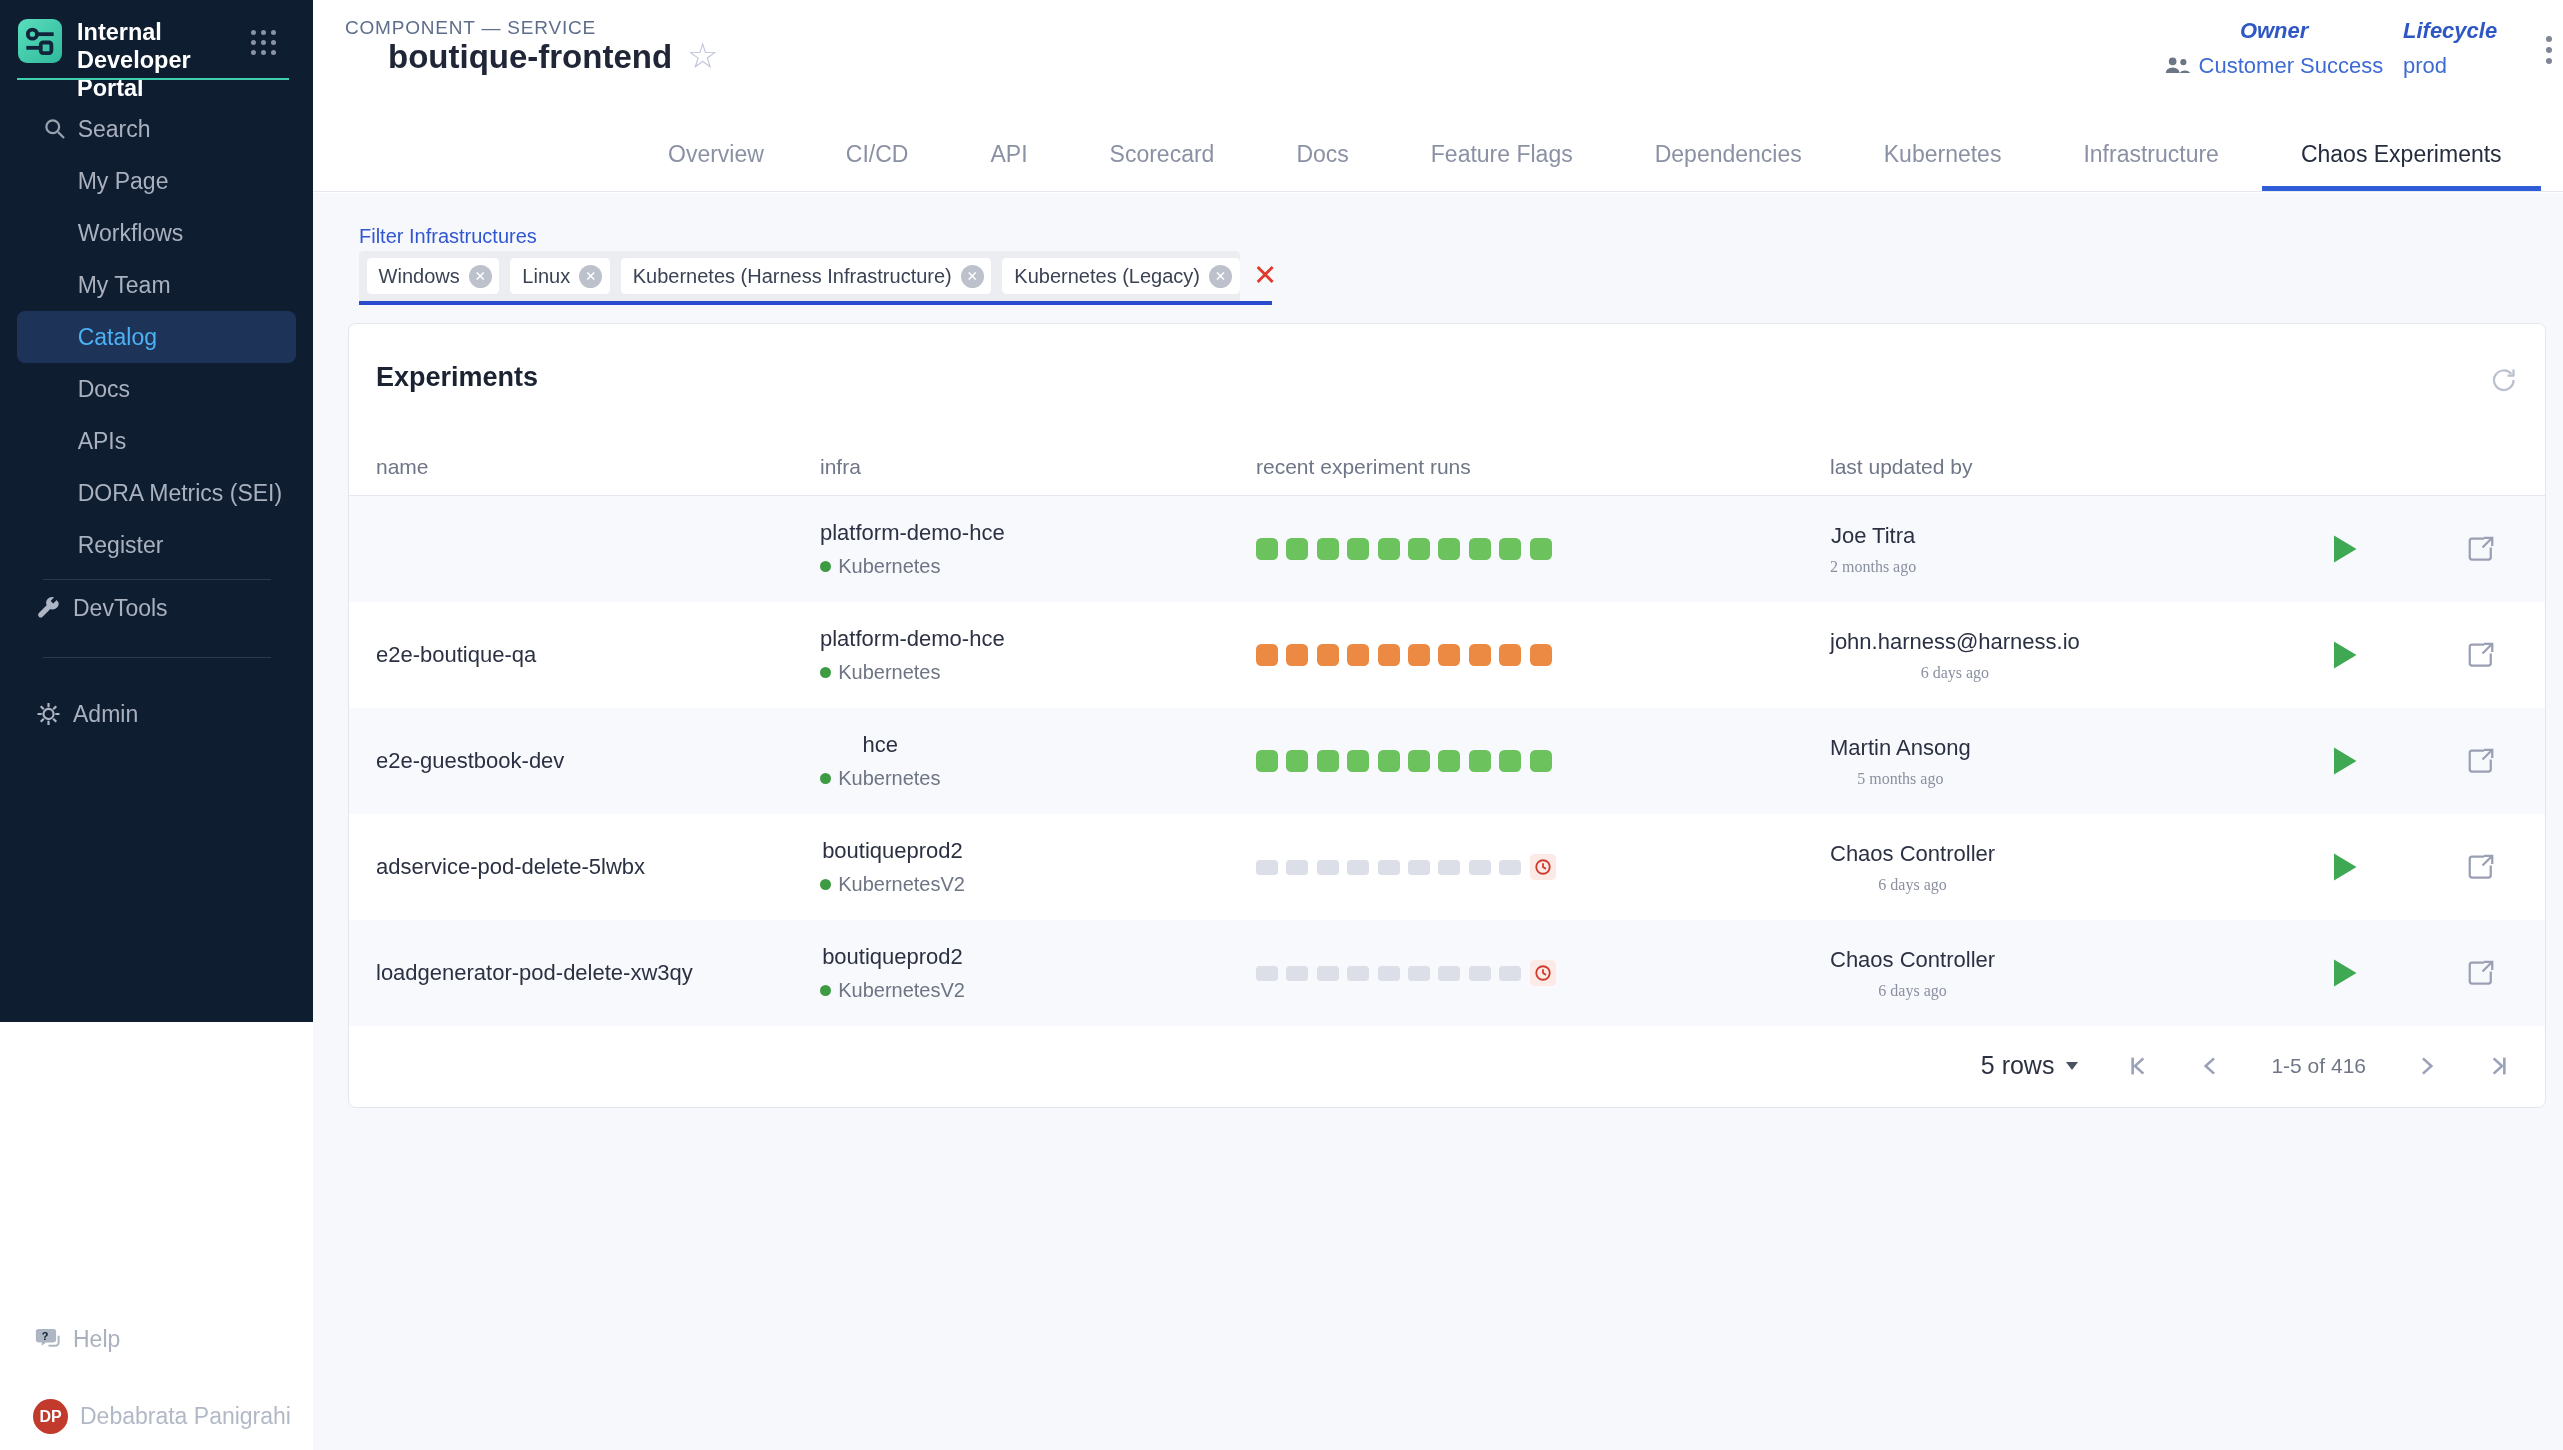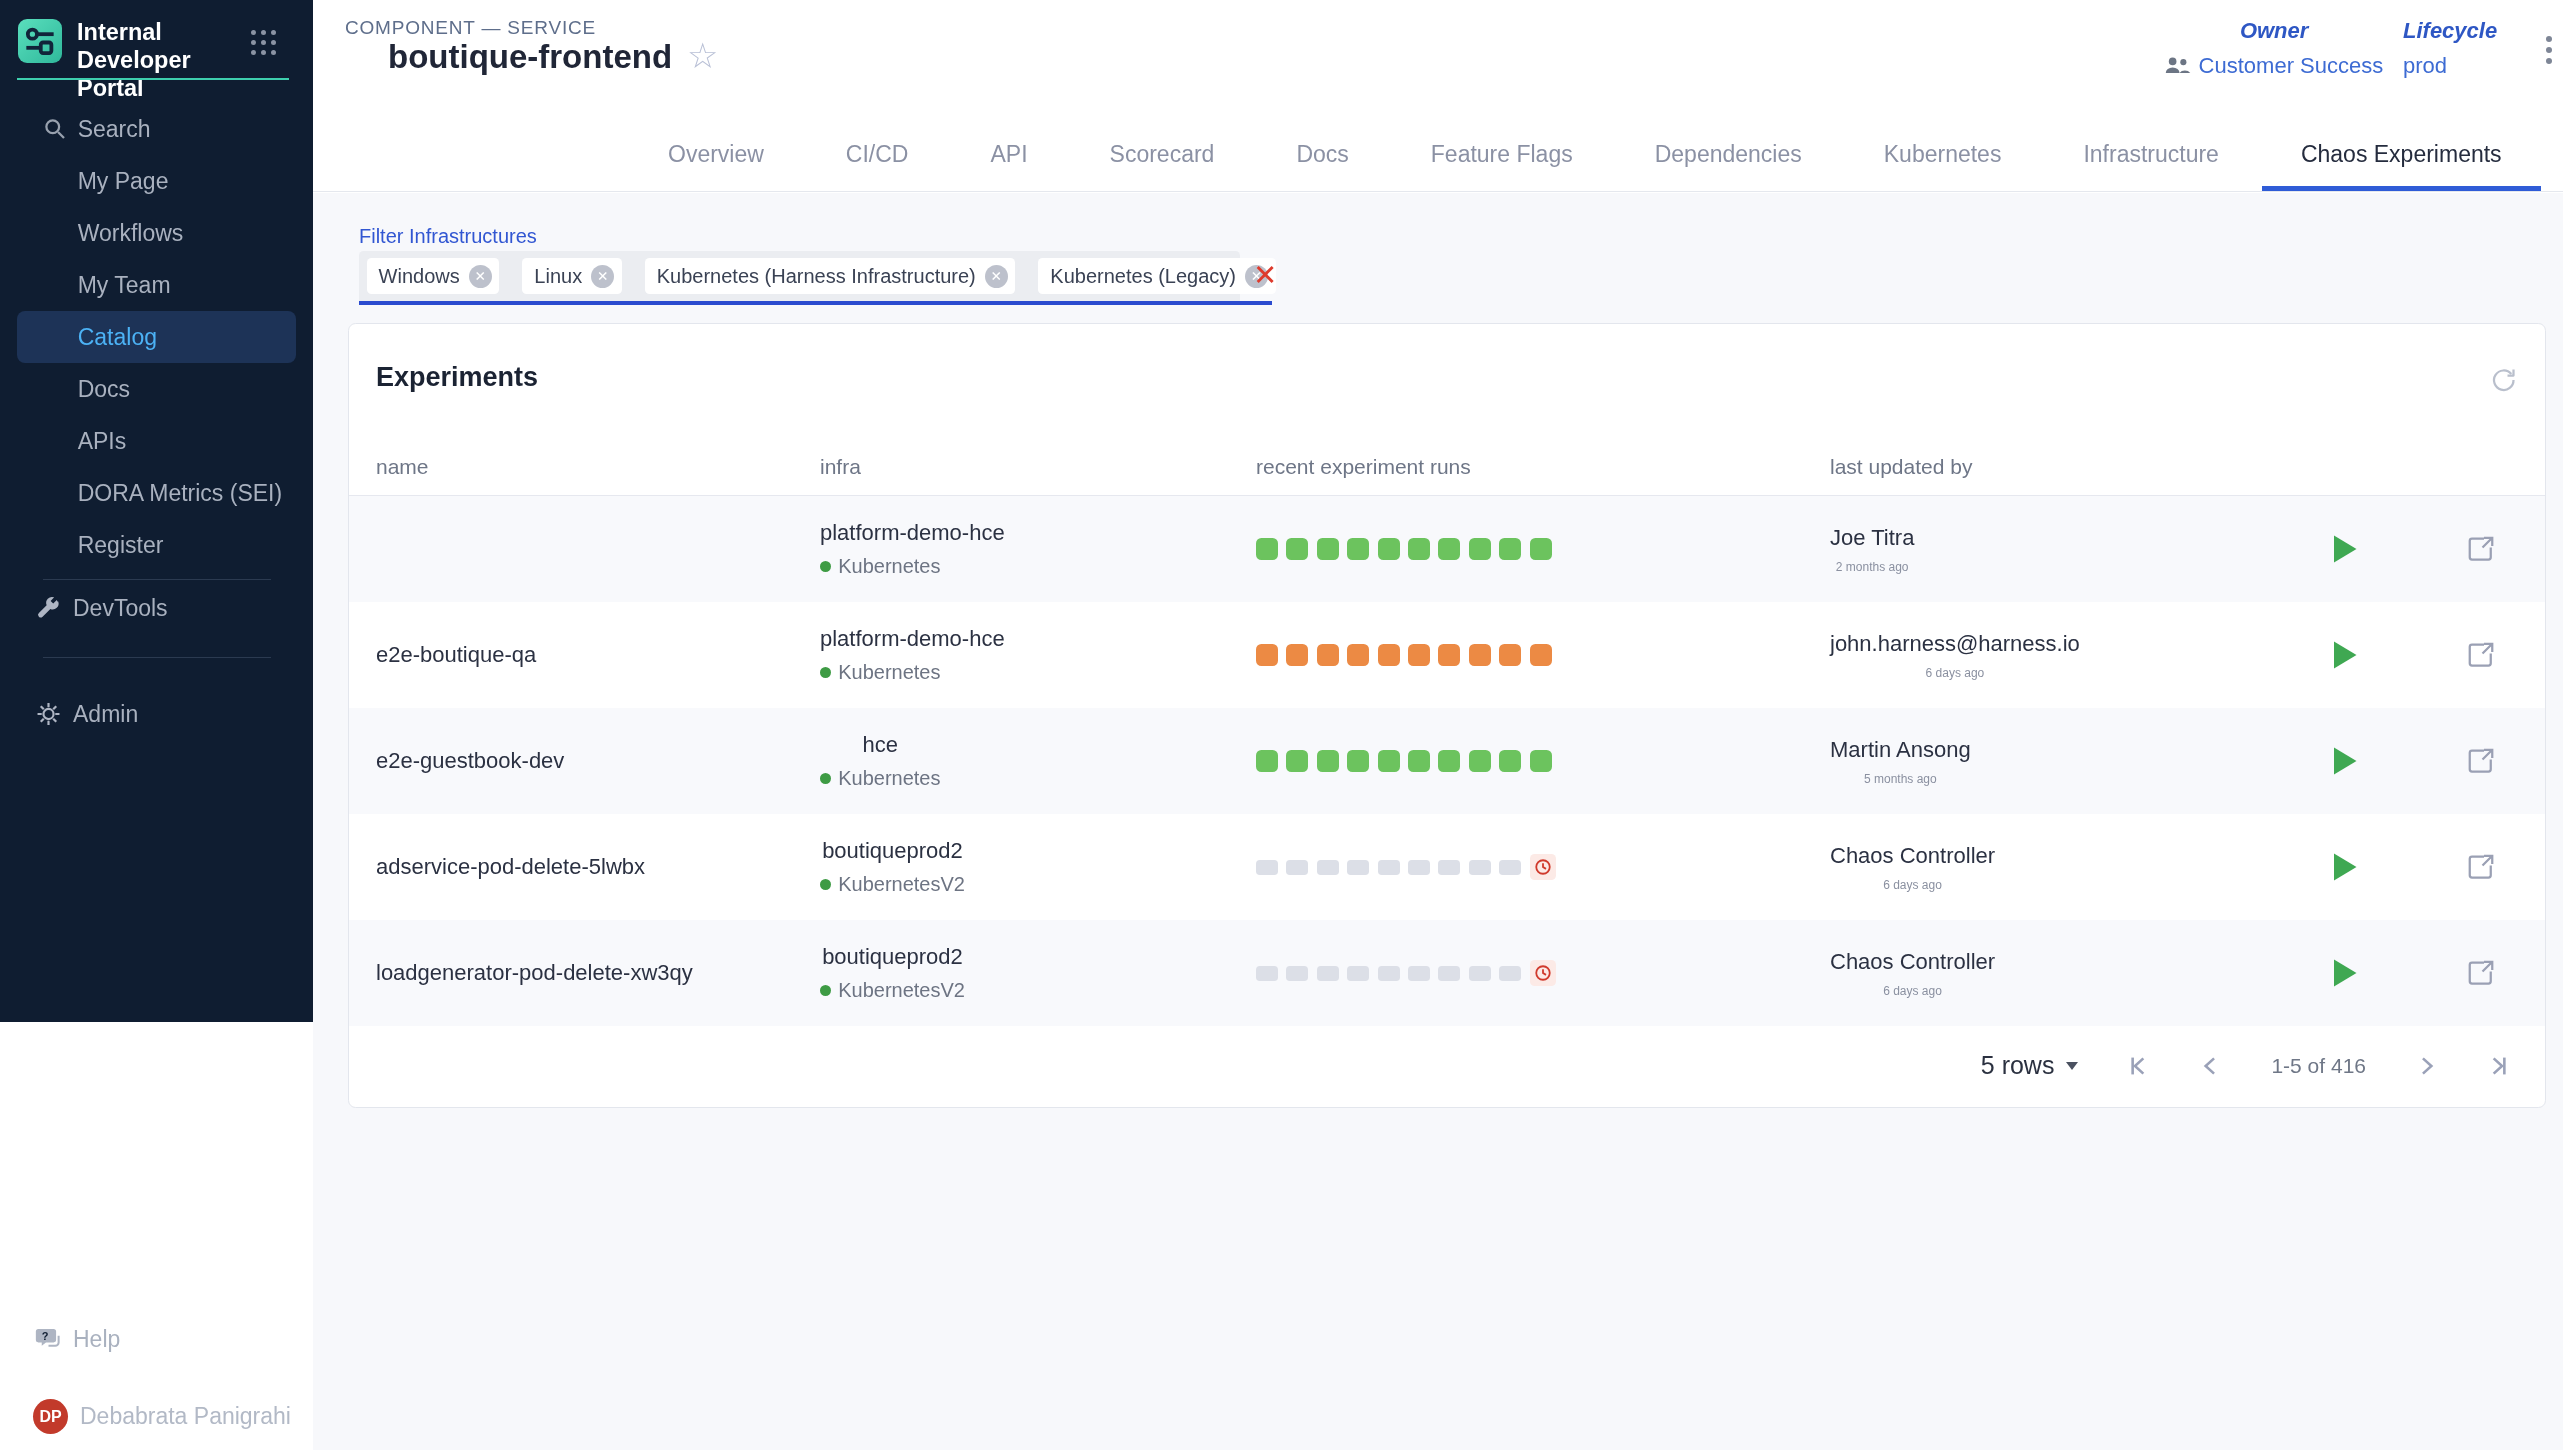--- a/index.html
+++ b/index.html
@@ -52,21 +52,21 @@
   .kebab i { width:6px; height:6px; border-radius:50%; background:#7e8696; }
 
   #tabs { position:absolute; left:0; top:118px; width:100%; height:74px; border-bottom:0.8px solid #e5e8ee;
     display:flex; align-items:center; padding-left:355px; gap:82px; background:#fff; }
   .tab { font-size:23px; color:#8b91a4; position:relative; height:100%; display:flex; align-items:center; cursor:pointer; white-space:nowrap; }
   .tab.active { color:#252c3e; }
   .tab.active::after { content:""; position:absolute; left:-39px; right:-39px; bottom:0; height:4.6px; background:#2f5cd7; }
 
   .filter-label { position:absolute; left:46px; top:225px; font-size:20px; color:#3156d2; cursor:pointer; }
   #chip-field { position:absolute; left:46px; top:251px; width:881px; height:50px; background:#ebedf1;
-    border-radius:4.6px 4.6px 0 0; display:flex; align-items:center; padding-left:7.6px; gap:23px; }
+    border-radius:4.6px 4.6px 0 0; display:flex; align-items:center; padding-left:7.6px; gap:11px; }
   .chip { height:36px; background:#ffffff; border-radius:4.6px; display:inline-flex; align-items:center;
     padding:0 7.6px 0 12px; font-size:20px; color:#3a4254; white-space:nowrap; }
   .chip .chip-x { width:23px; height:23px; margin-left:9px; border-radius:50%; background:#bdc1cc; color:#fff;
     font-size:13.7px; display:flex; align-items:center; justify-content:center; cursor:pointer; }
   .field-underline { position:absolute; left:46px; top:301px; width:913px; height:3.8px; background:#2b4bcf; }
   .clear-x { position:absolute; left:940px; top:252px; font-size:29px; color:#de3a2c; cursor:pointer; line-height:47px; }
 
   
   #card { position:absolute; left:35px; top:323px; width:2198px; height:785px; background:#fff;
     border:0.8px solid #e3e6ed; border-radius:7.6px; }
@@ -82,21 +82,21 @@
   .c-infra { position:absolute; left:471px; top:50%; transform:translateY(-50%); }
   .infra-name { font-size:22px; color:#2b3142; }
   .infra-sub { margin-top:9px; display:flex; align-items:center; gap:6.8px; font-size:20px; color:#6d7483; }
   .dot { width:11.4px; height:11.4px; border-radius:50%; background:#3e9b44; }
   .c-runs { position:absolute; left:907px; top:50%; transform:translateY(-50%); display:flex; align-items:center; gap:8.4px; }
   .sq { width:22px; height:22px; border-radius:5.3px; }
   .sq.pending { height:15px; border-radius:3.8px; }
   .clock-tile { width:26px; height:26px; border-radius:4.6px; background:#fceae6; display:flex; align-items:center; justify-content:center; }
   .c-upd { position:absolute; left:1481px; top:50%; transform:translateY(-50%); }
   .upd-name { font-size:22px; color:#2b3142; }
-  .upd-ago { margin-top:9px; font-size:12px; color:#8a90a0; }
+  .upd-ago { margin-top:9px; font-size:16px; color:#8a90a0;font-family:Liberation Serif, serif; }
   .c-play { position:absolute; left:1982px; top:50%; transform:translateY(-50%); width:27px; height:30px; cursor:pointer; }
   .c-ext { position:absolute; left:2117px; top:50%; transform:translateY(-50%); width:30px; height:30px; cursor:pointer; }
 
   #pagination { position:absolute; left:0; right:0; top:699px; height:85px; display:flex; align-items:center;
     justify-content:flex-end; gap:47px; padding-right:33px; }
   .rows-select { display:flex; align-items:center; gap:12px; font-size:25px; color:#2b3140; cursor:pointer; }
   .caret { width:0; height:0; border-left:6.8px solid transparent; border-right:6.8px solid transparent; border-top:8.4px solid #4a5160; }
   .pg-btn { width:26px; height:26px; cursor:pointer; }
   .pg-range { font-size:21px; color:#6f7787; }
 </style>

